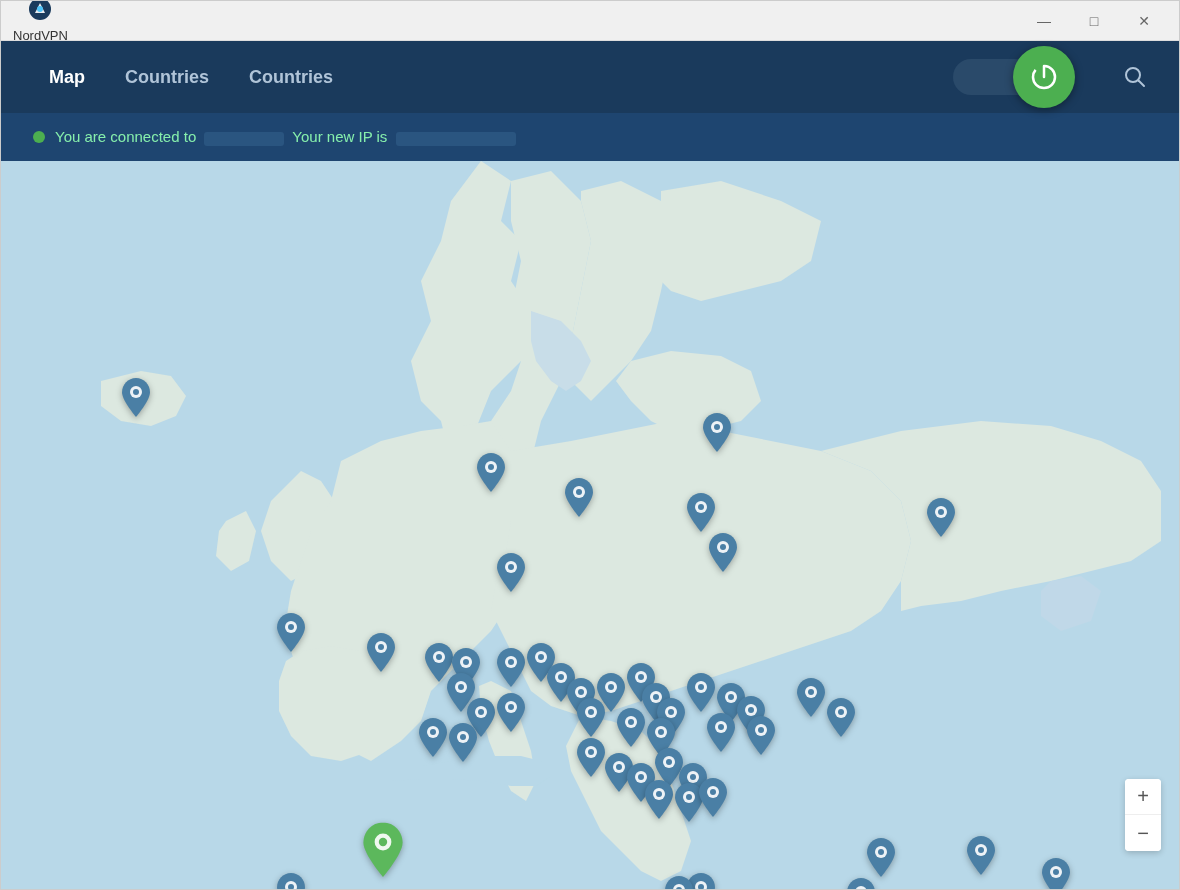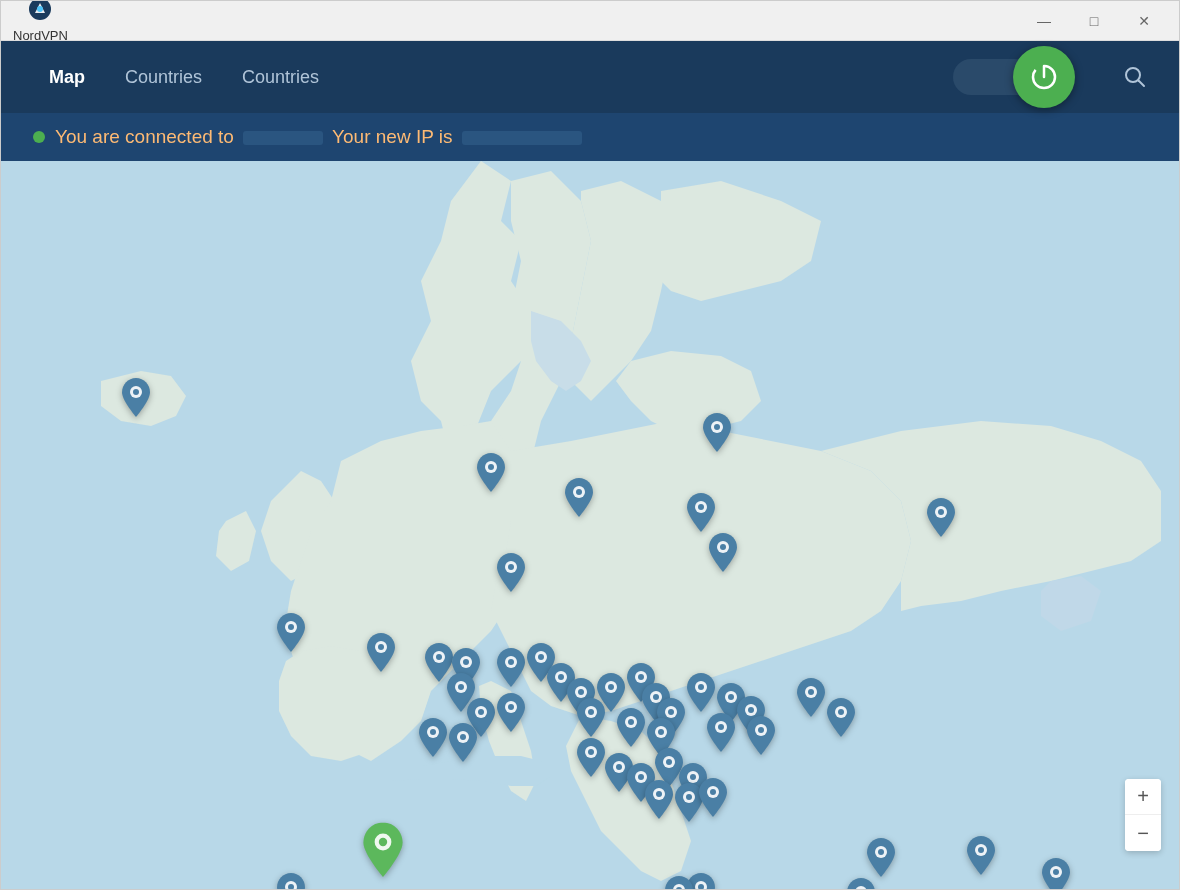--- a/index.html
+++ b/index.html
@@ -58,21 +58,21 @@
     #navbar {
       display: flex;
       align-items: center;
       background: #1a3a5c;
       height: 72px;
       padding: 0 32px;
     }
     .nav-item {
       color: #b0c4d8;
       font-size: 18px;
-      font-weight: 400;
+      font-weight: 700;
       cursor: pointer;
       padding: 8px 16px;
       border-radius: 4px;
       transition: color 0.2s;
     }
     .nav-item.active {
       color: #ffffff;
       font-weight: 700;
     }
 
@@ -129,22 +129,22 @@
       gap: 10px;
     }
     .status-dot {
       width: 12px;
       height: 12px;
       background: #4caf50;
       border-radius: 50%;
       flex-shrink: 0;
     }
     .status-text {
-      color: #fdba74;
-      font-size: 19px;
+      color: #86efac;
+      font-size: 15px;
     }
     .status-redacted {
       display: inline-block;
       background: #2a5580;
       border-radius: 3px;
       width: 80px;
       height: 14px;
       vertical-align: middle;
       margin: 0 4px;
     }

